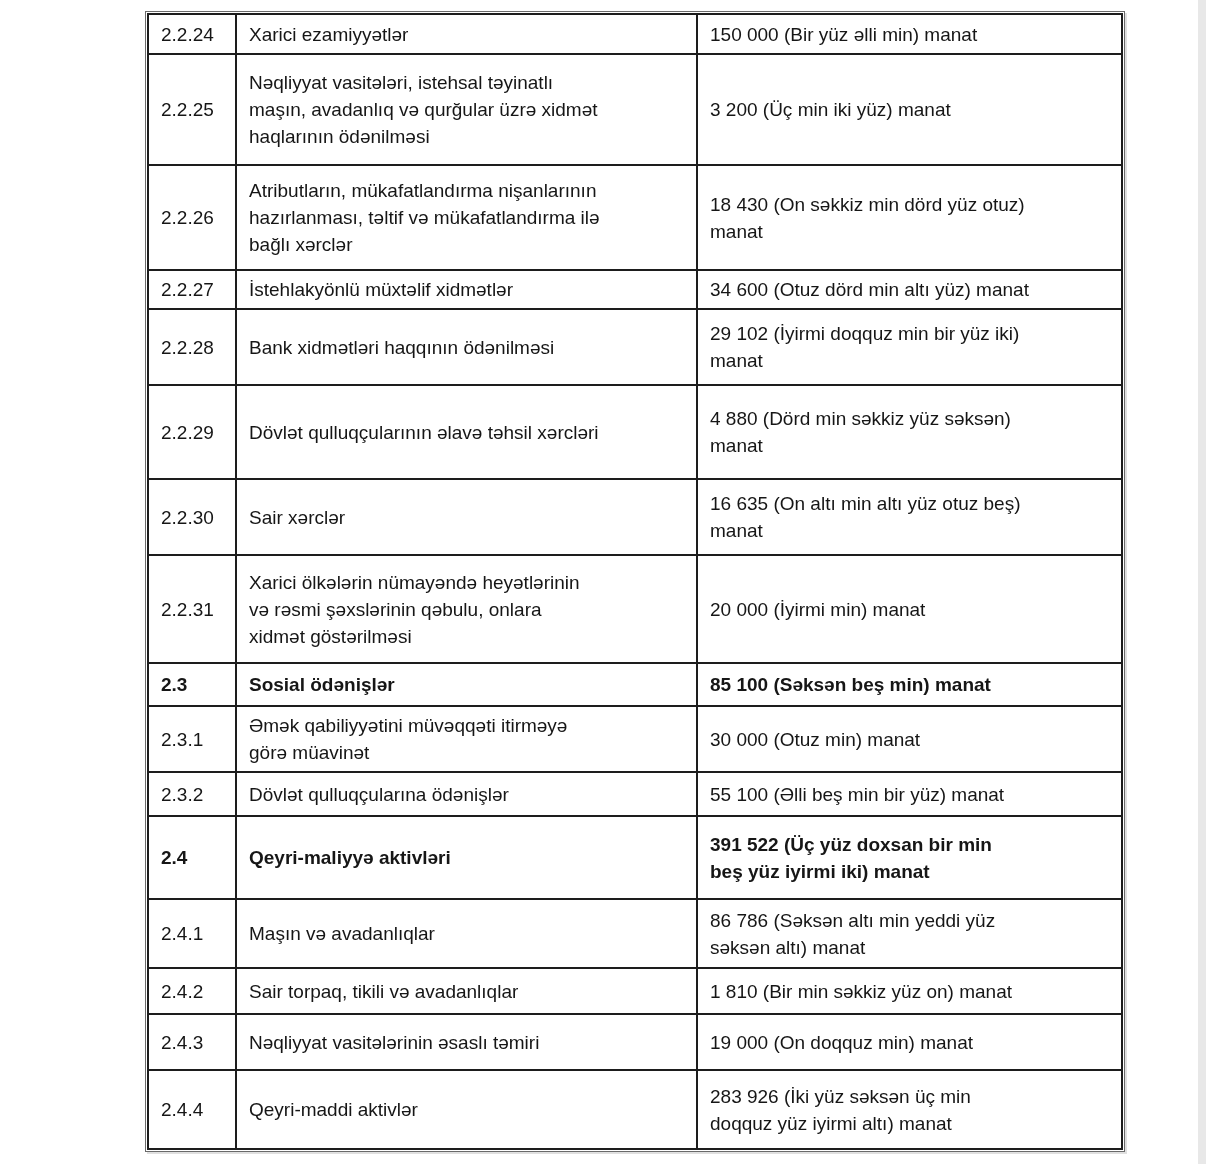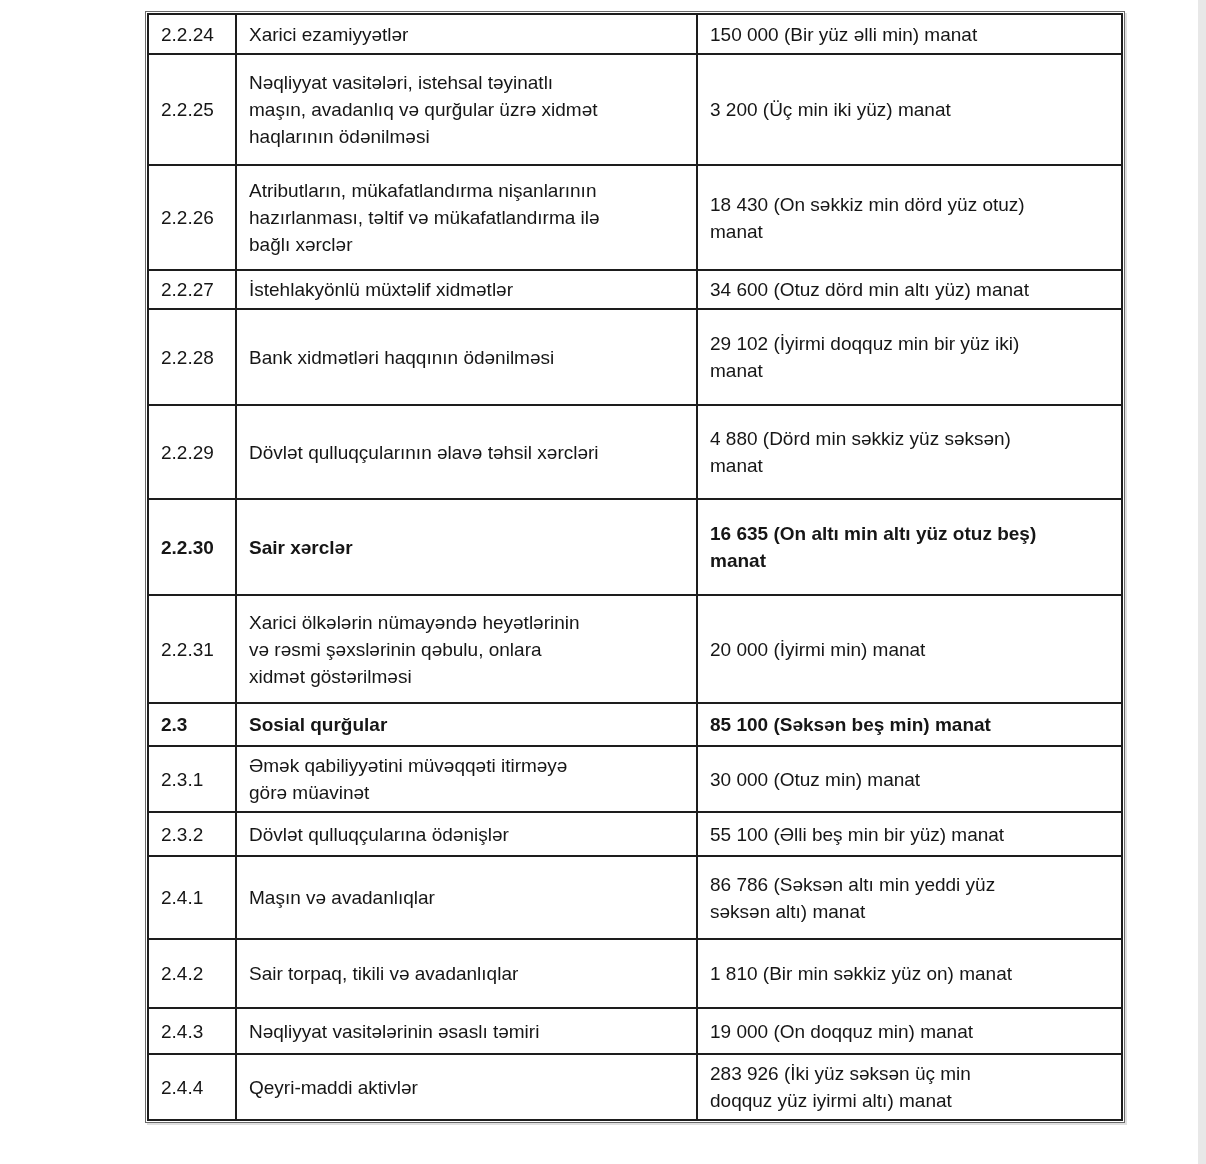--- a/index.html
+++ b/index.html
@@ -51,23 +51,23 @@
     overflow: hidden;
   }
   td.c-no     { padding-left: 10px; }
   td.c-amount { padding-left: 13px; }
   tr.bold-row td { font-weight: 700; }
   
   tr:nth-child(1)  { height: 40px; }
   tr:nth-child(2)  { height: 111px; }
   tr:nth-child(3)  { height: 105px; }
   tr:nth-child(4)  { height: 30px; }
-  tr:nth-child(5)  { height: 96px; }
+  tr:nth-child(5)  { height: 76px; }
   tr:nth-child(6)  { height: 94px; }
-  tr:nth-child(7)  { height: 96px; font-weight: bold; }
+  tr:nth-child(7)  { height: 76px; }
   tr:nth-child(8)  { height: 108px; }
   tr:nth-child(9)  { height: 43px; }
   tr:nth-child(10) { height: 58px; }
   tr:nth-child(11) { height: 44px; border-radius: 20px; }
   tr:nth-child(12) { height: 83px; }
   tr:nth-child(13) { height: 69px; }
   tr:nth-child(14) { height: 46px; }
   tr:nth-child(15) { height: 56px; }
   tr:nth-child(16) { height: 79px; }
 </style>
@@ -130,33 +130,39 @@
     </tr>
           <tr>
       <td class="c-no">2.2.31</td>
       <td class="c-desc">Xarici ölkələrin nümayəndə heyətlərinin
 və rəsmi şəxslərinin qəbulu, onlara
 xidmət göstərilməsi</td>
       <td class="c-amount">20 000 (İyirmi min) manat</td>
     </tr>
           <tr class="bold-row">
       <td class="c-no">2.3</td>
-      <td class="c-desc">Sosial qurğular</td>
+      <td class="c-desc">Sosial ödənişlər</td>
       <td class="c-amount">85 100 (Səksən beş min) manat</td>
     </tr>
           <tr>
       <td class="c-no">2.3.1</td>
       <td class="c-desc">Əmək qabiliyyətini müvəqqəti itirməyə
 görə müavinət</td>
       <td class="c-amount">30 000 (Otuz min) manat</td>
     </tr>
           <tr>
       <td class="c-no">2.3.2</td>
       <td class="c-desc">Dövlət qulluqçularına ödənişlər</td>
       <td class="c-amount">55 100 (Əlli beş min bir yüz) manat</td>
+    </tr>
+          <tr class="bold-row">
+      <td class="c-no">2.4</td>
+      <td class="c-desc">Qeyri-maliyyə aktivləri</td>
+      <td class="c-amount">391 522 (Üç yüz doxsan bir min
+beş yüz iyirmi iki) manat</td>
     </tr>
           <tr>
       <td class="c-no">2.4.1</td>
       <td class="c-desc">Maşın və avadanlıqlar</td>
       <td class="c-amount">86 786 (Səksən altı min yeddi yüz
 səksən altı) manat</td>
     </tr>
           <tr>
       <td class="c-no">2.4.2</td>
       <td class="c-desc">Sair torpaq, tikili və avadanlıqlar</td>

